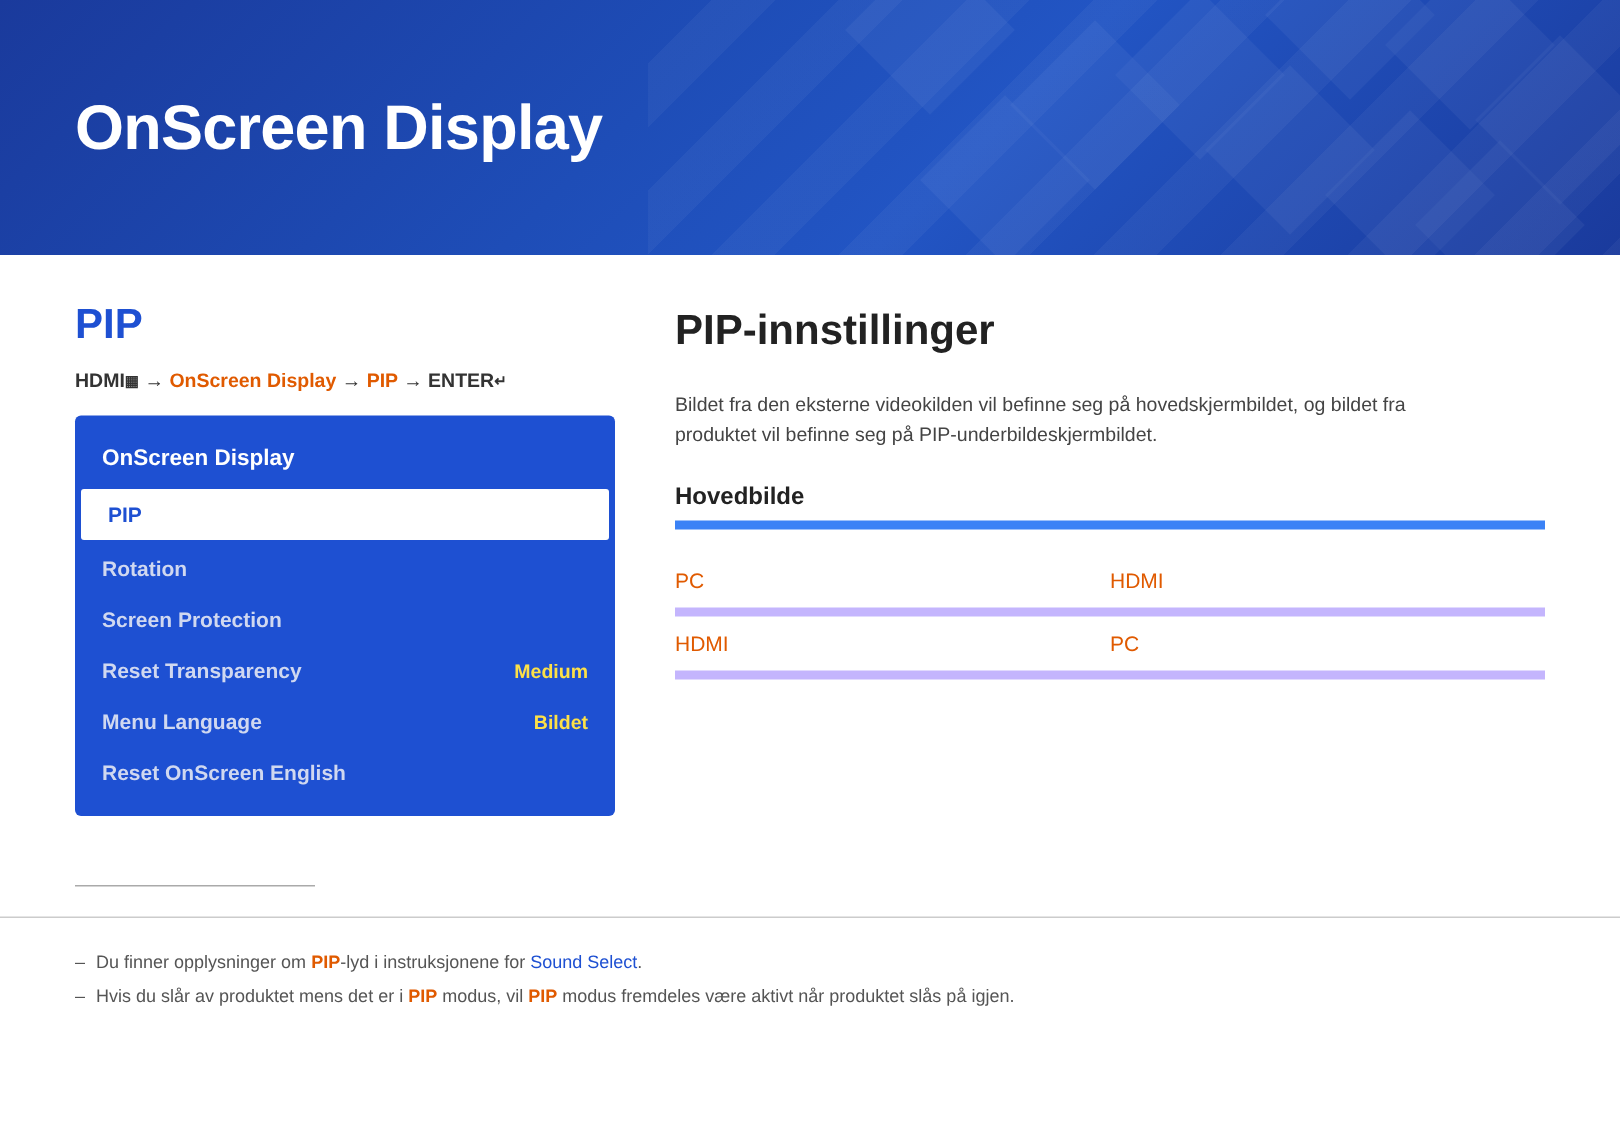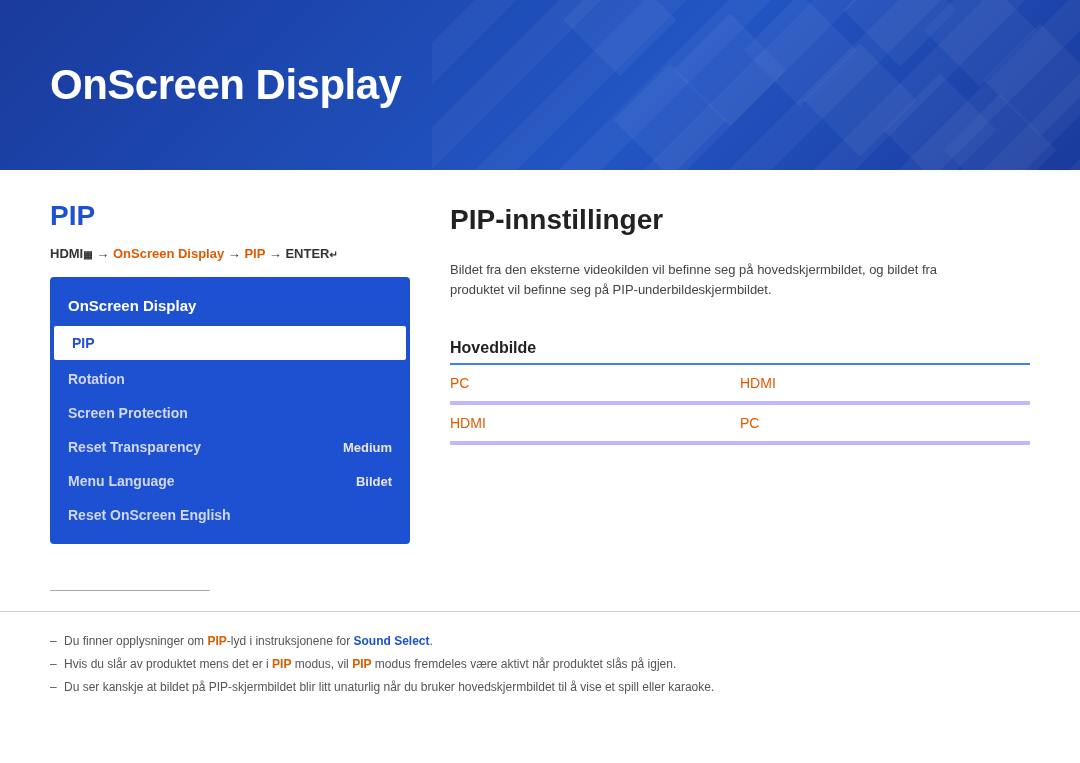--- a/index.html
+++ b/index.html
@@ -122,68 +122,68 @@
 
     .menu-item.active {
       background: #fff;
       color: #1e50d2;
       font-weight: 600;
       margin: 2px 4px;
       border-radius: 2px;
     }
 
     .menu-item .value {
-      color: #e5e5e5;
+      color: #fde047;
       font-size: 13px;
     }
 
     
     .right-column {
       flex: 1;
       padding-top: 4px;
     }
 
     .pip-settings-title {
       font-size: 28px;
       font-weight: 700;
       color: #222;
       margin-bottom: 24px;
     }
 
     .pip-description {
       font-size: 13px;
       color: #444;
       line-height: 1.5;
-      margin-bottom: 40px;
+      margin-bottom: 24px;
       max-width: 530px;
     }
 
     .table-section {
       width: 100%;
       max-width: 580px;
     }
 
     .table-header {
       display: flex;
-      border-bottom: 2px solid #3b82f6;
+      border-bottom: 6px solid #3b82f6;
       padding-bottom: 6px;
-      margin-bottom: 0;
+      margin-bottom: 16px;
     }
 
     .table-header .col {
       flex: 1;
       font-size: 16px;
       font-weight: 700;
       color: #222;
     }
 
     .table-row {
       display: flex;
       padding: 10px 0;
-      border-bottom: 4px solid #c4b5fd;
+      border-bottom: 6px solid #c4b5fd;
     }
 
     .table-row .col {
       flex: 1;
       font-size: 14px;
       color: #e05a00;
       font-weight: 500;
     }
 
     
@@ -208,21 +208,21 @@
       left: 0;
     }
 
     .footer-note .highlight {
       color: #e05a00;
       font-weight: 600;
     }
 
     .footer-note .highlight-blue {
       color: #1e50d2;
-      font-weight: 700;
+      font-weight: 400;
     }
 
     .divider-line {
       border: none;
       border-top: 1px solid #aaa;
       margin: 16px 50px 14px 50px;
       width: 160px;
     }
   </style>
 </head>
@@ -308,16 +308,13 @@
 
 <hr class="divider-line">
 
 <div class="footer-notes">
   <p class="footer-note">
     Du finner opplysninger om <span class="highlight">PIP</span>-lyd i instruksjonene for <span class="highlight-blue">Sound Select</span>.
   </p>
   <p class="footer-note">
     Hvis du slår av produktet mens det er i <span class="highlight">PIP</span> modus, vil <span class="highlight">PIP</span> modus fremdeles være aktivt når produktet slås på igjen.
   </p>
-  <p class="footer-note">
-    Du ser kanskje at bildet på PIP-skjermbildet blir litt unaturlig når du bruker hovedskjermbildet til å vise et spill eller karaoke.
-  </p>
 </div>
 
 </body></html>

